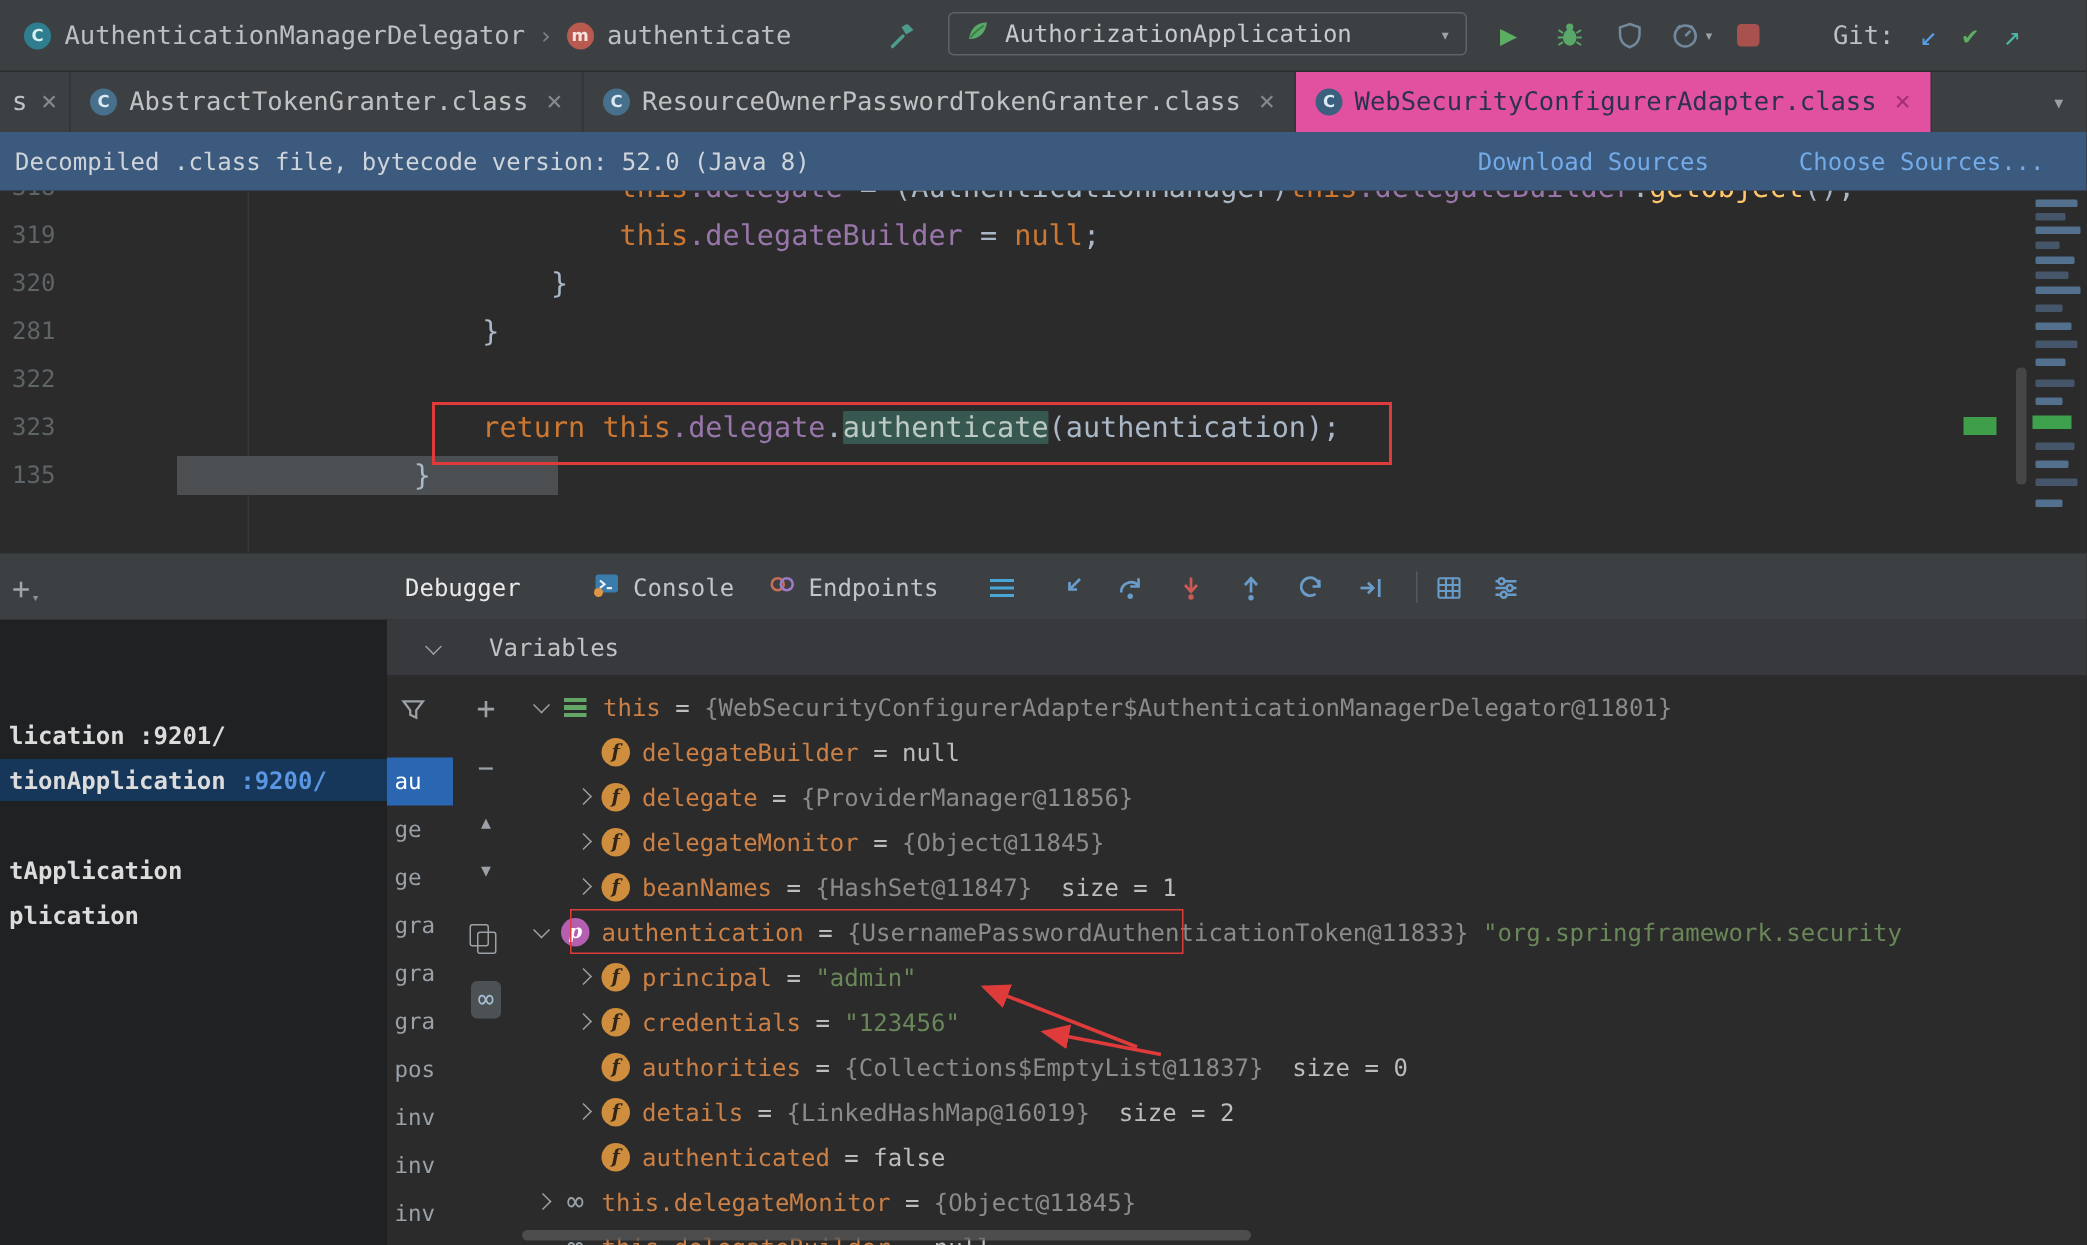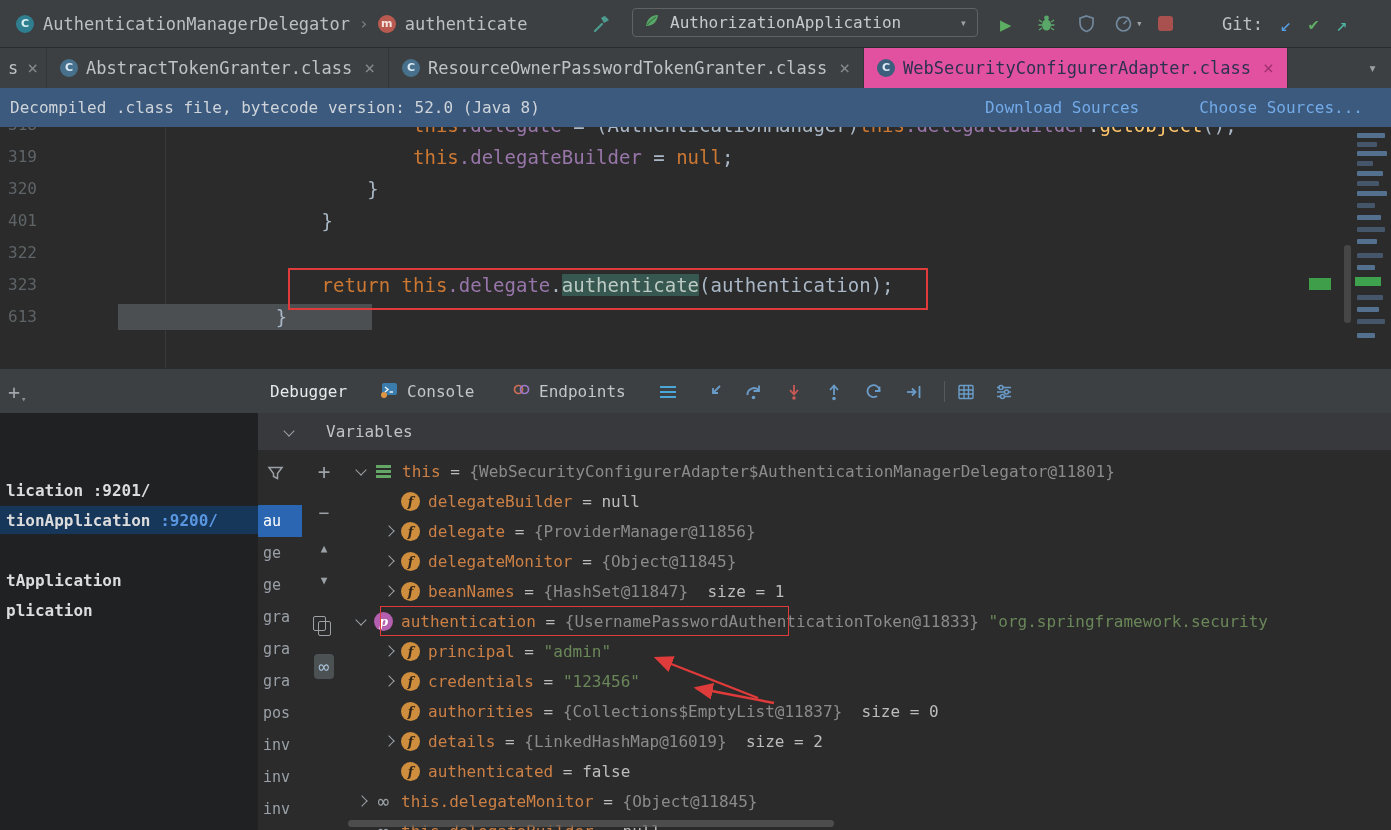--- a/index.html
+++ b/index.html
@@ -69,21 +69,21 @@
   .exec-mark{position:absolute;right:60px;top:151px;width:22px;height:12px;background:#3f9e49;z-index:3;}
   .vthumb{position:absolute;right:40px;top:118px;width:7px;height:78px;background:#5c5c5c;opacity:.55;border-radius:3px;z-index:3;}
 
   
   .debugbar{position:absolute;left:0;top:368px;width:100%;height:45px;background:#3d4042;border-top:1px solid #2a2c2d;
             font-size:16px;color:#c3c6c8;z-index:5;box-sizing:border-box;}
   .db-item{position:absolute;top:0;height:45px;display:flex;align-items:center;gap:8px;}
   .db-add{left:8px;color:#a0a6ab;font-size:20px;gap:1px;}
   .db-add .dd{font-size:9px;align-self:flex-end;margin-bottom:10px;color:#8d9296;}
   .db-debugger{left:270px;color:#e7e9ea;}
-  .db-console{left:380px;}
+  .db-console{left:395px;}
   .db-endpoints{left:512px;}
   .db-burger{left:658px;}
   .db-s1{left:704px;} .db-s2{left:744px;} .db-s3{left:784px;} .db-s4{left:824px;} .db-s5{left:864px;} .db-s6{left:904px;}
   .db-sep{position:absolute;top:12px;width:1px;height:21px;background:#55595c;}
   .db-grid{left:956px;} .db-sliders{left:994px;}
 
   
   .varheader{position:absolute;left:258px;top:413px;right:0;height:37px;background:#37393c;border-bottom:1px solid #2b2b2b;
              display:flex;align-items:center;color:#c0c3c5;font-size:16px;z-index:4;}
   .vh-chev{margin-left:22px;}
@@ -242,34 +242,34 @@
     </div>
     <div class="eline">
       <span class="lnum">319</span>
       <span class="ltext"><span class="p">                </span><span class="k">this</span><span class="f">.delegateBuilder</span><span class="p"> = </span><span class="k">null</span><span class="p">;</span></span>
     </div>
     <div class="eline">
       <span class="lnum">320</span>
       <span class="ltext"><span class="p">            </span><span class="p">}</span></span>
     </div>
     <div class="eline">
-      <span class="lnum">401</span>
+      <span class="lnum">281</span>
       <span class="ltext"><span class="p">        </span><span class="p">}</span></span>
     </div>
     <div class="eline">
       <span class="lnum">322</span>
       <span class="ltext"><span class="p"></span></span>
     </div>
     <div class="eline">
       <span class="lnum">323</span>
       <span class="ltext"><span class="p">        </span><span class="k">return </span><span class="k">this</span><span class="f">.delegate</span><span class="p">.</span><span class="hl">authenticate</span><span class="p">(authentication);</span></span>
     </div>
     <div class="eline">
       <span class="selbar"></span>
-      <span class="lnum">613</span>
+      <span class="lnum">135</span>
       <span class="ltext"><span class="p">    </span><span class="p">}</span></span>
     </div>
   </div>
 
   <div class="exec-mark"></div>
   <div class="vthumb"></div>
   <div class="minimap">
     <div class="mm" style="left:4px;top:6px;width:28px;"></div>
     <div class="mm alt" style="left:4px;top:15px;width:20px;"></div>
     <div class="mm" style="left:4px;top:24px;width:30px;"></div>

